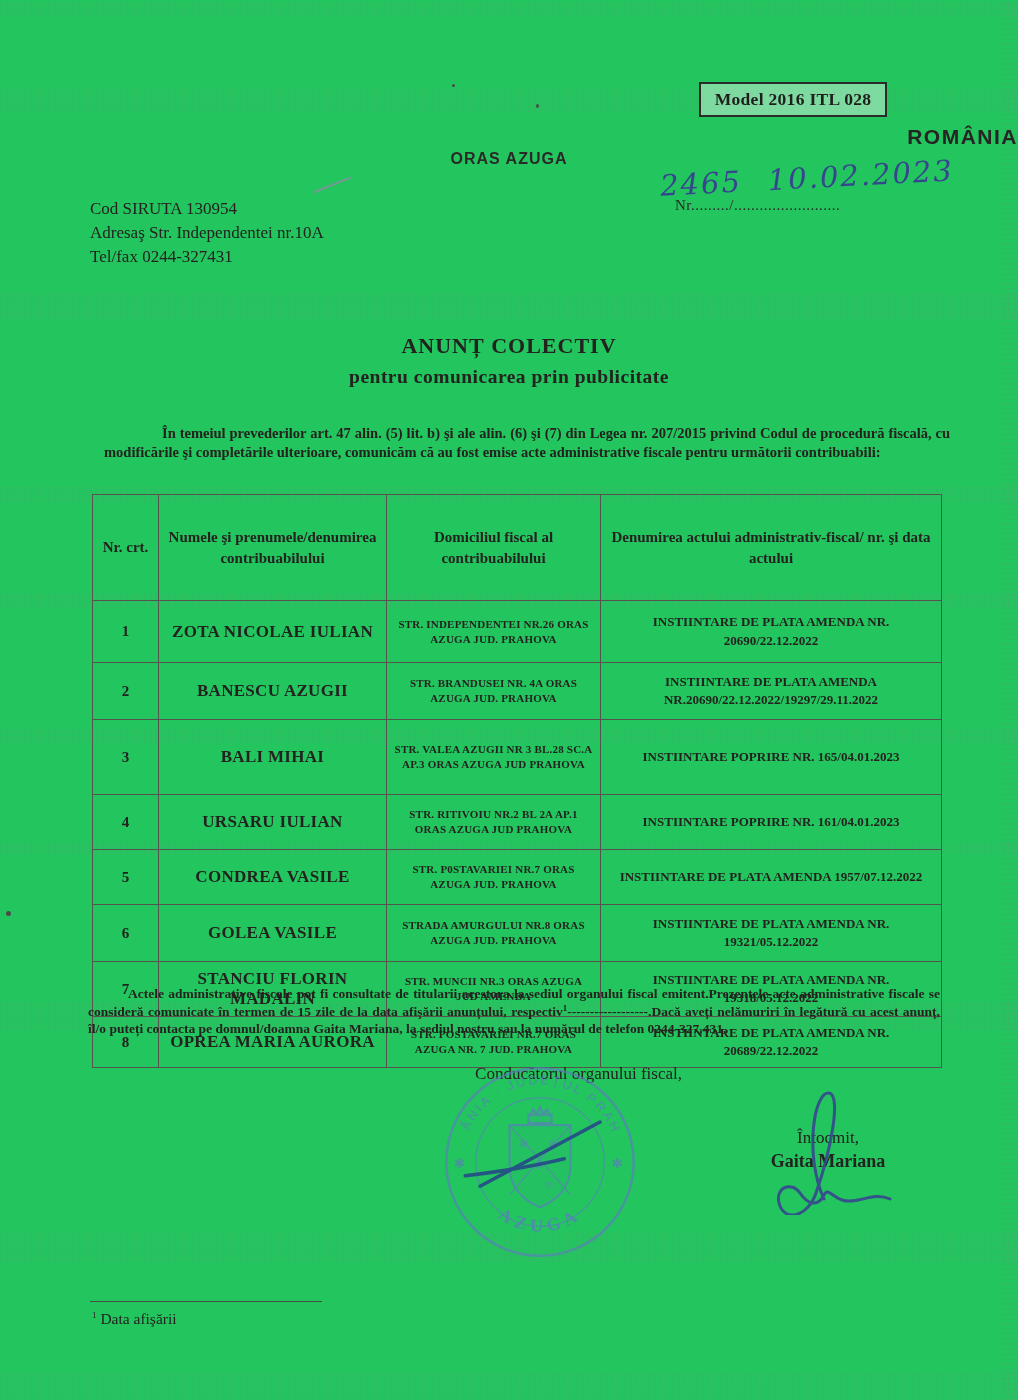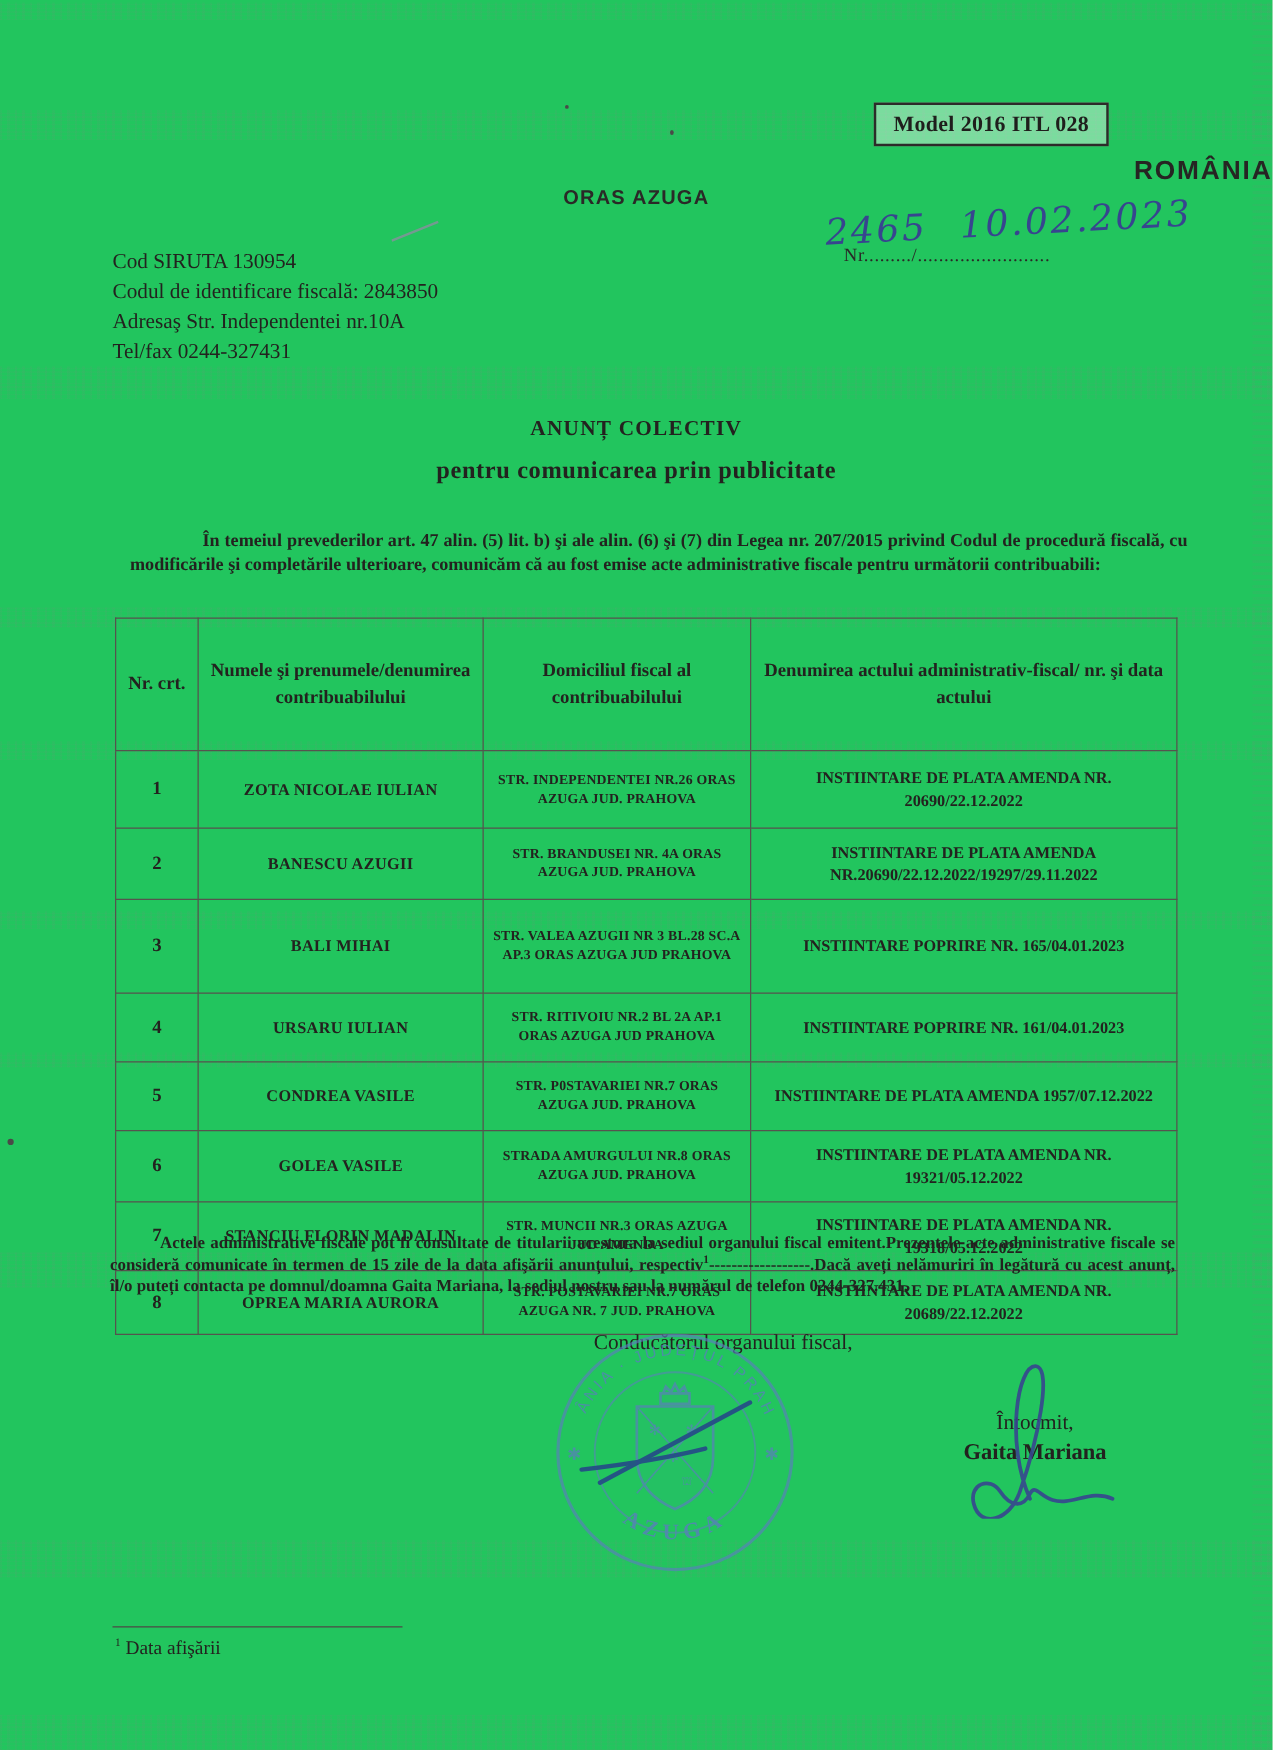--- a/index.html
+++ b/index.html
@@ -44,21 +44,21 @@
     position:absolute; left:660px; top:162px; width:260px;
     font-family:"DejaVu Serif", serif; font-style:italic; font-size:29px;
     color:#37458f; transform:rotate(-3deg); letter-spacing:2px; white-space:nowrap;
   }
   .hand-reg .date { margin-left:26px; }
   .nr-line { position:absolute; left:675px; top:197px; font-size:15px; color:#2a2927; letter-spacing:.5px; }
   .issuer { position:absolute; left:90px; top:197px; font-size:17px; line-height:24px; color:#23221f; }
   
   .title {
     position:absolute; left:0; top:333px; width:1018px; text-align:center;
-    font-weight:bold; font-size:17px; letter-spacing:1px; color:#23221f;
+    font-weight:bold; font-size:22px; letter-spacing:1px; color:#23221f;
   }
   .subtitle {
     position:absolute; left:0; top:366px; width:1018px; text-align:center;
     font-weight:bold; font-size:19.5px; letter-spacing:.5px; color:#23221f;
   }
   .intro {
     position:absolute; left:104px; top:424px; width:846px;
     font-weight:bold; font-size:14.5px; line-height:19px;
     text-align:justify; text-indent:58px; color:#23221f; margin:0;
   }
@@ -70,21 +70,21 @@
   table.doc col.c1 { width:66px; }
   table.doc col.c2 { width:228px; }
   table.doc col.c3 { width:214px; }
   table.doc col.c4 { width:341px; }
   table.doc th, table.doc td {
     border:1.4px solid #56534e; text-align:center; vertical-align:middle;
     font-weight:bold; padding:3px 7px; color:#23221f;
   }
   table.doc th { height:99px; font-size:15px; line-height:1.4; font-weight:bold; }
   td.nr   { font-size:15px; }
-  td.name { font-size:13px; letter-spacing:.3px; }
+  td.name { font-size:17px; letter-spacing:.3px; }
   td.addr { font-size:11px;  line-height:1.35; letter-spacing:.2px; }
   td.act  { font-size:13px;  line-height:1.4; }
   tr.r1 td { height:55px; } tr.r2 td { height:50px; } tr.r3 td { height:68px; }
   tr.r4 td { height:48px; } tr.r5 td { height:48px; } tr.r6 td { height:50px; }
   tr.r7 td { height:48px; } tr.r8 td { height:44px; }
   
   .closing {
     position:absolute; left:84px; top:981px; width:852px;
     font-weight:bold; font-size:13.5px; line-height:17.5px;
     text-align:justify; text-indent:40px; color:#23221f; margin:4px;
@@ -131,21 +131,20 @@
   <div class="country">ROMÂNIA</div>
   <div class="city">ORAS AZUGA</div>
 
   <div class="hand-reg">
     <span>2465</span><span class="date">10.02.2023</span>
   </div>
   <div class="nr-line">Nr........./.........................</div>
 
   <div class="issuer">
     <div>Cod SIRUTA 130954</div>
-    <div>Codul de identificare fiscală: 2843850</div>
     <div>Adresaş Str. Independentei nr.10A</div>
     <div>Tel/fax 0244-327431</div>
   </div>
 
   <div class="title">ANUNȚ COLECTIV</div>
   <div class="subtitle">pentru comunicarea prin publicitate</div>
 
   <p class="intro">În temeiul prevederilor art. 47 alin. (5) lit. b) şi ale alin. (6) şi (7) din Legea nr. 207/2015 privind Codul de procedură fiscală, cu modificările şi completările ulterioare, comunicăm că au fost emise acte administrative fiscale pentru următorii contribuabili:</p>
 
   <table class="doc">

